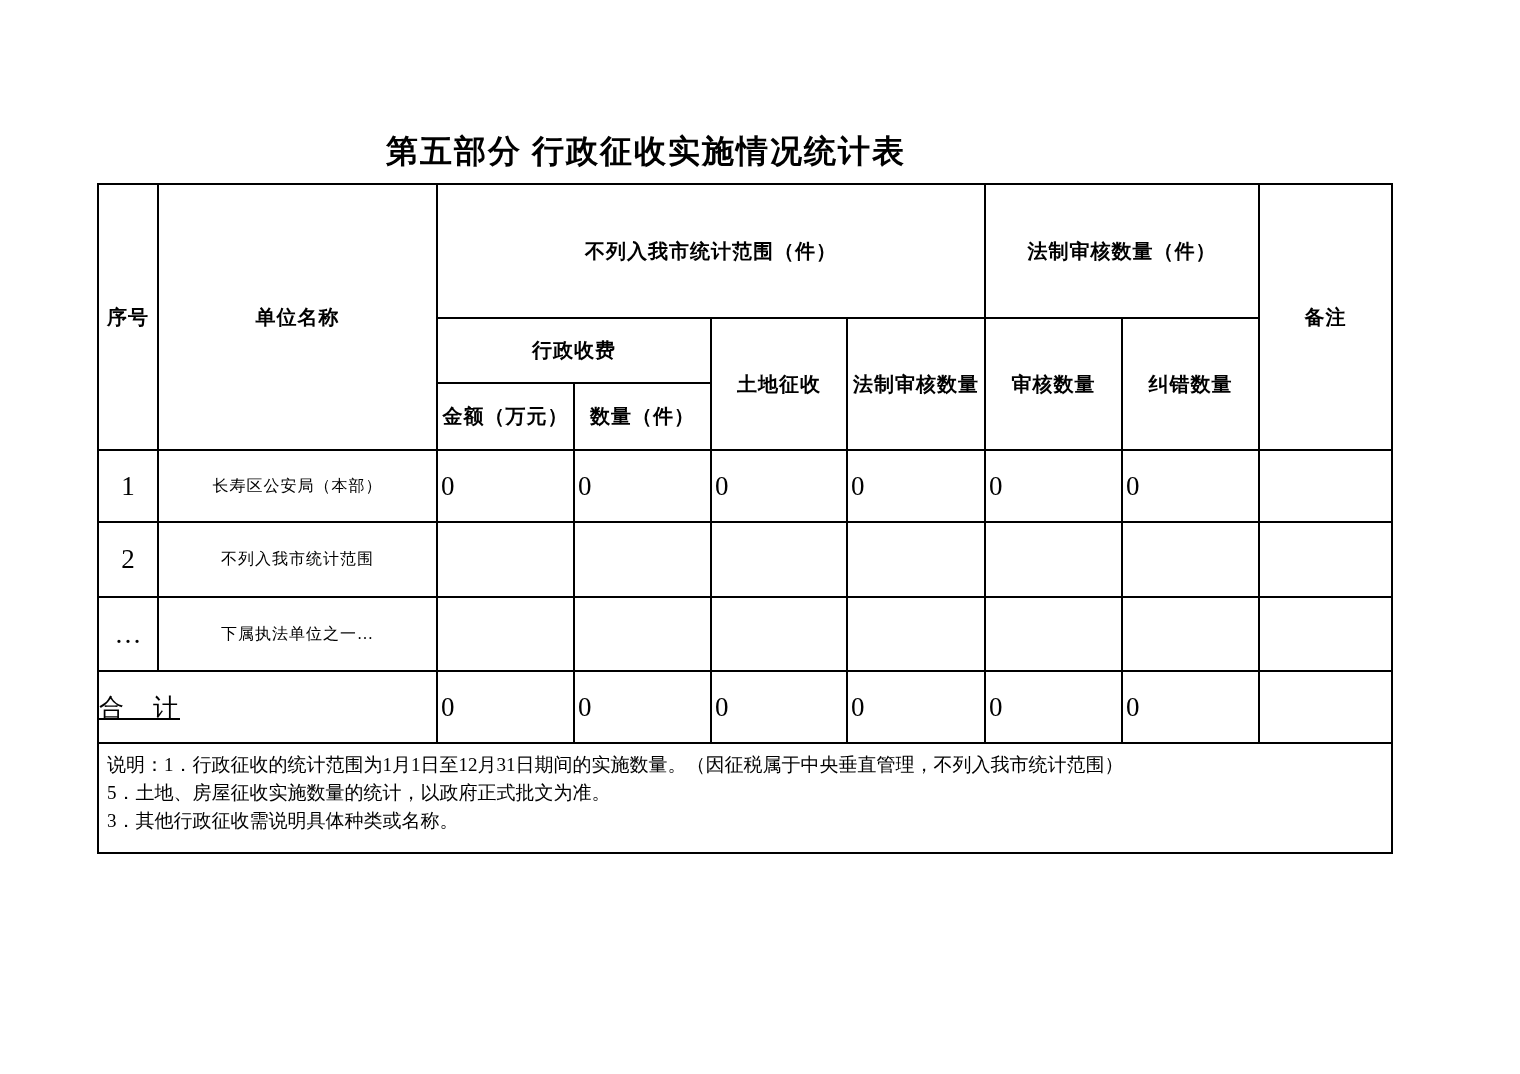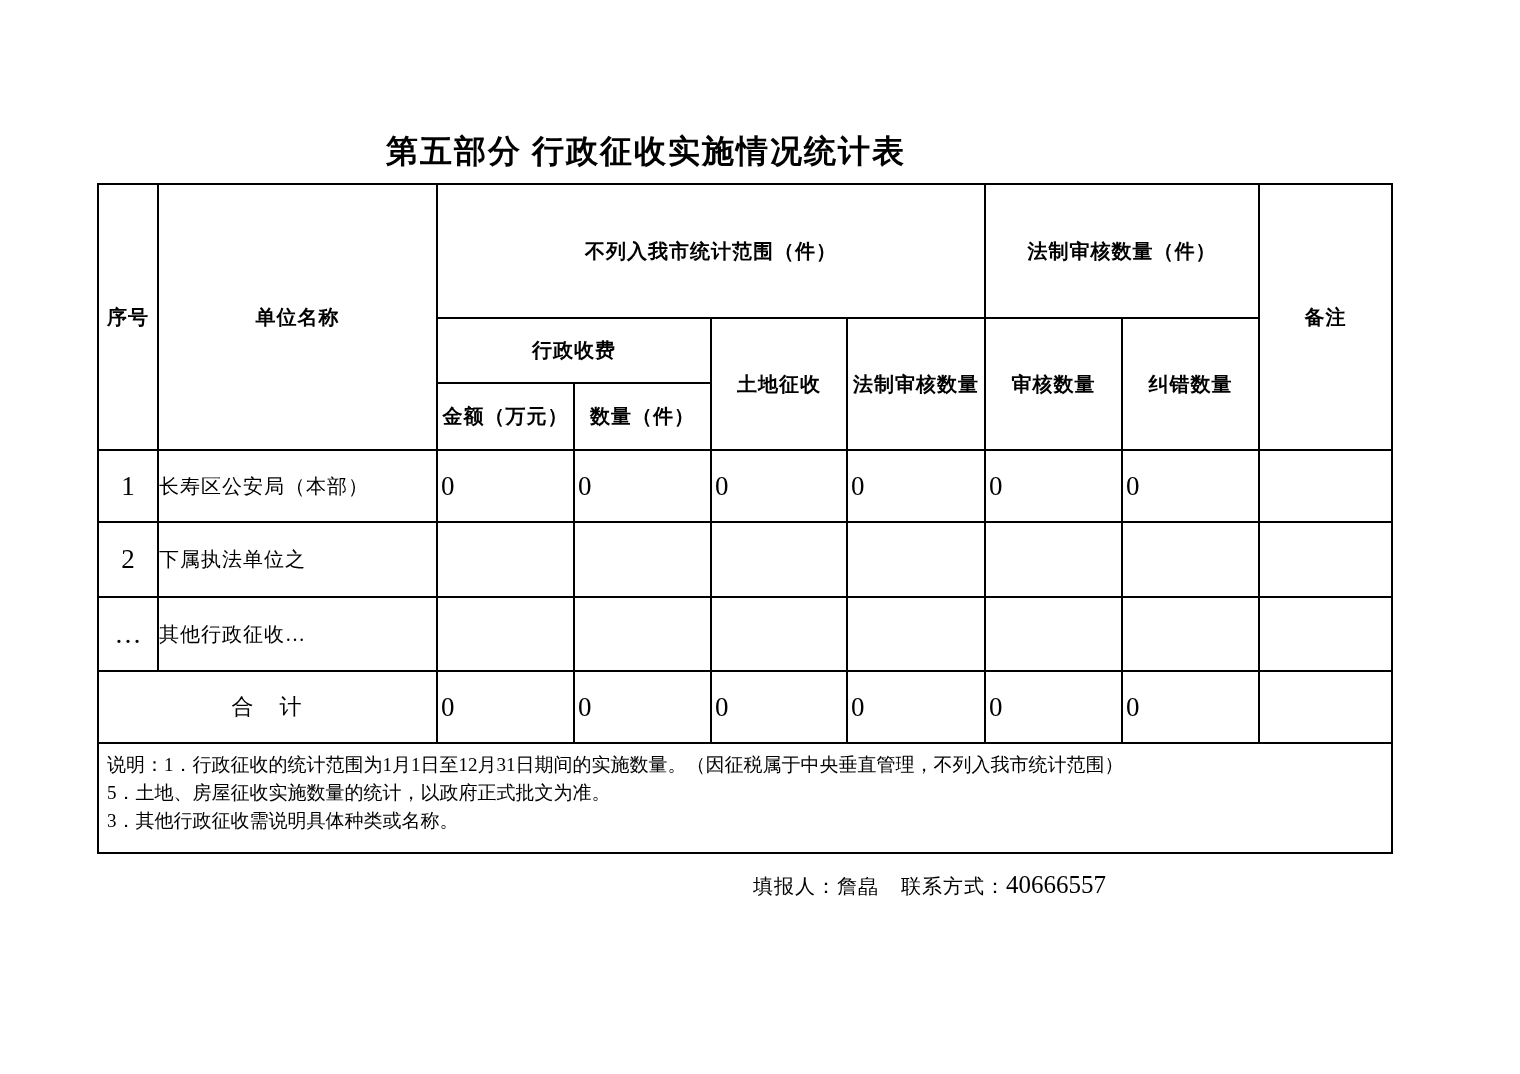--- a/index.html
+++ b/index.html
@@ -44,37 +44,37 @@
   tr.hrow1 { height: 134px; }
   tr.hrow2 { height: 65px; padding-left: 47px; }
   tr.hrow3 { height: 67px; }
   tr.brow1 { height: 72px; }
   tr.brow2 { height: 75px; }
   tr.brow3 { height: 74px; }
   tr.trow  { height: 72px; }
   tr.nrow  { height: 110px; }
 
   td.cn-cell {
-    font-size: 20px;
-    text-align: left;
+    font-size: 16px;
+    text-align: center;
     letter-spacing: 1px;
   }
   td.no-cell {
     font-size: 27px;
     text-align: center;
   }
   td.num-cell {
     font-size: 27px;
     text-align: left;
     padding-left: 3px;
   }
   td.total-label-cell {
-    font-size: 22px;
-    text-align: center;
+    font-size: 25px;
     letter-spacing: 2px;
+    text-decoration: underline;
   }
   td.notes-cell {
     vertical-align: top;
     padding: 7px 10px 0 8px;
   }
   .note-line {
     font-size: 19px;
     line-height: 28px;
     text-align: left;
   }
@@ -140,33 +140,33 @@
       <td class="num-cell">0</td>
       <td class="num-cell">0</td>
       <td class="num-cell">0</td>
       <td class="num-cell">0</td>
       <td class="num-cell">0</td>
       <td class="cn-cell"></td>
     </tr>
 
     <tr class="brow2">
       <td class="no-cell">2</td>
-      <td class="cn-cell">下属执法单位之</td>
+      <td class="cn-cell">不列入我市统计范围</td>
       <td class="num-cell"></td>
       <td class="num-cell"></td>
       <td class="num-cell"></td>
       <td class="num-cell"></td>
       <td class="num-cell"></td>
       <td class="num-cell"></td>
       <td class="cn-cell"></td>
     </tr>
 
     <tr class="brow3">
       <td class="no-cell">…</td>
-      <td class="cn-cell">其他行政征收…</td>
+      <td class="cn-cell">下属执法单位之一…</td>
       <td class="num-cell"></td>
       <td class="num-cell"></td>
       <td class="num-cell"></td>
       <td class="num-cell"></td>
       <td class="num-cell"></td>
       <td class="num-cell"></td>
       <td class="cn-cell"></td>
     </tr>
 
     <tr class="trow">
@@ -183,17 +183,14 @@
     <tr class="nrow">
       <td colspan="9" class="notes-cell">
         <div class="note-line">说明：1．行政征收的统计范围为1月1日至12月31日期间的实施数量。（因征税属于中央垂直管理，不列入我市统计范围）</div>
         <div class="note-line">5．土地、房屋征收实施数量的统计，以政府正式批文为准。</div>
         <div class="note-line">3．其他行政征收需说明具体种类或名称。</div>
       </td>
     </tr>
   </tbody>
     </table>
 
-  <div class="report-footer">
-    <span>填报人：</span><span>詹皛</span><span class="footer-gap"></span><span>联系方式：</span><span class="digits">40666557</span>
-  </div>
 
 </div>
 
 </body></html>

